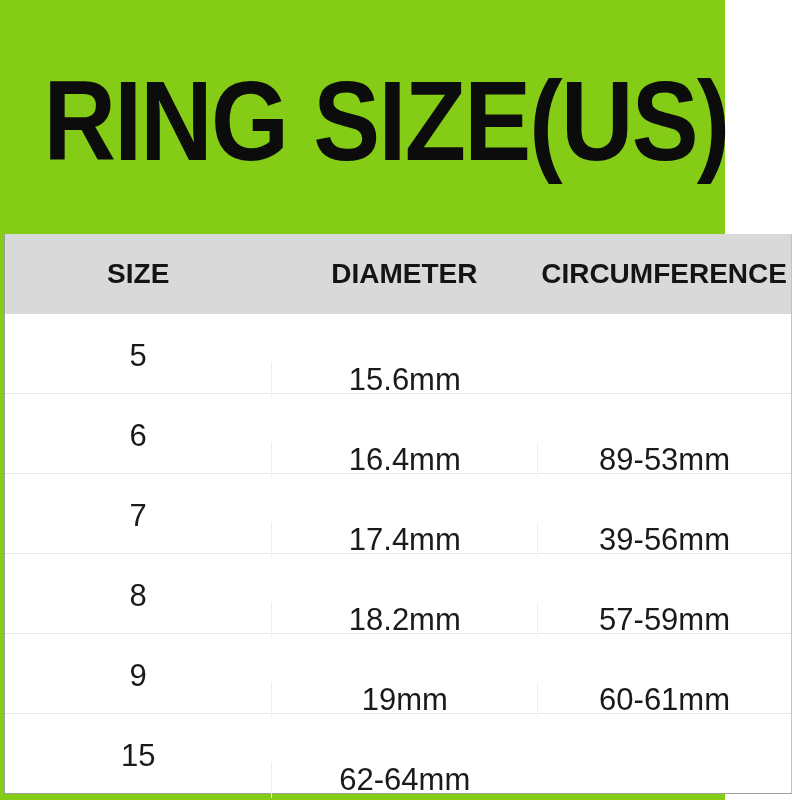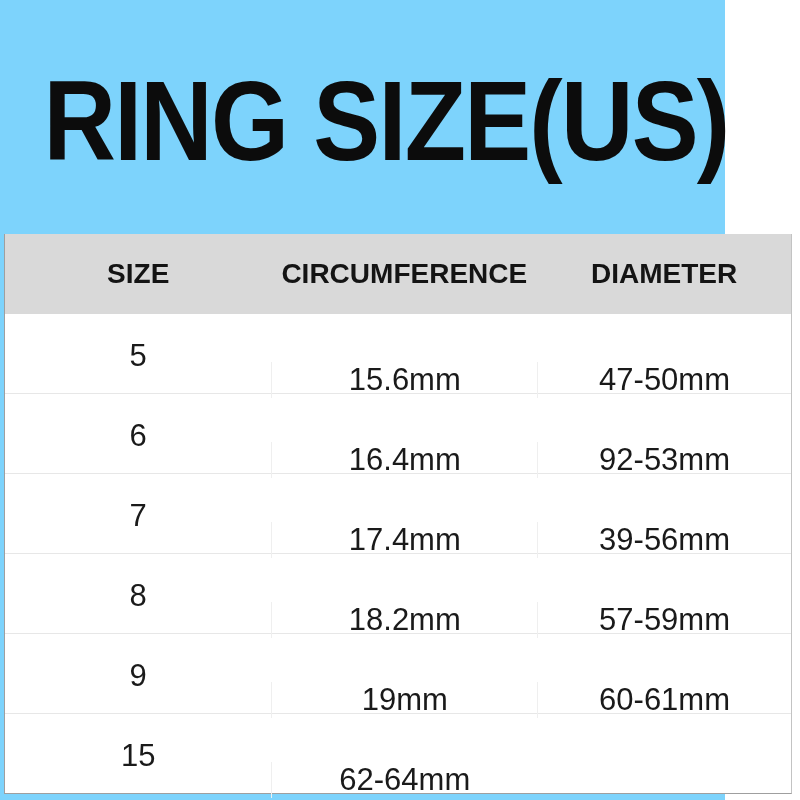--- a/index.html
+++ b/index.html
@@ -8,21 +8,21 @@
     width: 800px;
     height: 800px;
     background: #ffffff;
     font-family: "Liberation Sans", sans-serif;
     overflow: hidden;
   }
   .page {
     position: relative;
     width: 725px;
     height: 800px;
-    background: #7dd3fc;
+    background: #84cc16;
   }
   .title {
     position: absolute;
     top: 58px;
     left: 0;
     right: 0;
     text-align: center;
     font-size: 114px;
     font-weight: 800;
     color: #0c0c0c;
@@ -85,34 +85,33 @@
 <body>
 
 <div class="page">
 
   <div class="title">RING SIZE(US)</div>
 
   <div class="size-table">
 
     <div class="header-row">
       <div class="header-cell">SIZE</div>
+      <div class="header-cell">DIAMETER</div>
       <div class="header-cell">CIRCUMFERENCE</div>
-      <div class="header-cell">DIAMETER</div>
     </div>
 
     <div class="body-row">
       <div class="body-cell">5</div>
       <div class="body-cell">15.6mm</div>
-      <div class="body-cell">47-50mm</div>
     </div>
 
     <div class="body-row">
       <div class="body-cell">6</div>
       <div class="body-cell">16.4mm</div>
-      <div class="body-cell">92-53mm</div>
+      <div class="body-cell">89-53mm</div>
     </div>
 
     <div class="body-row">
       <div class="body-cell">7</div>
       <div class="body-cell">17.4mm</div>
       <div class="body-cell">39-56mm</div>
     </div>
 
     <div class="body-row">
       <div class="body-cell">8</div>

